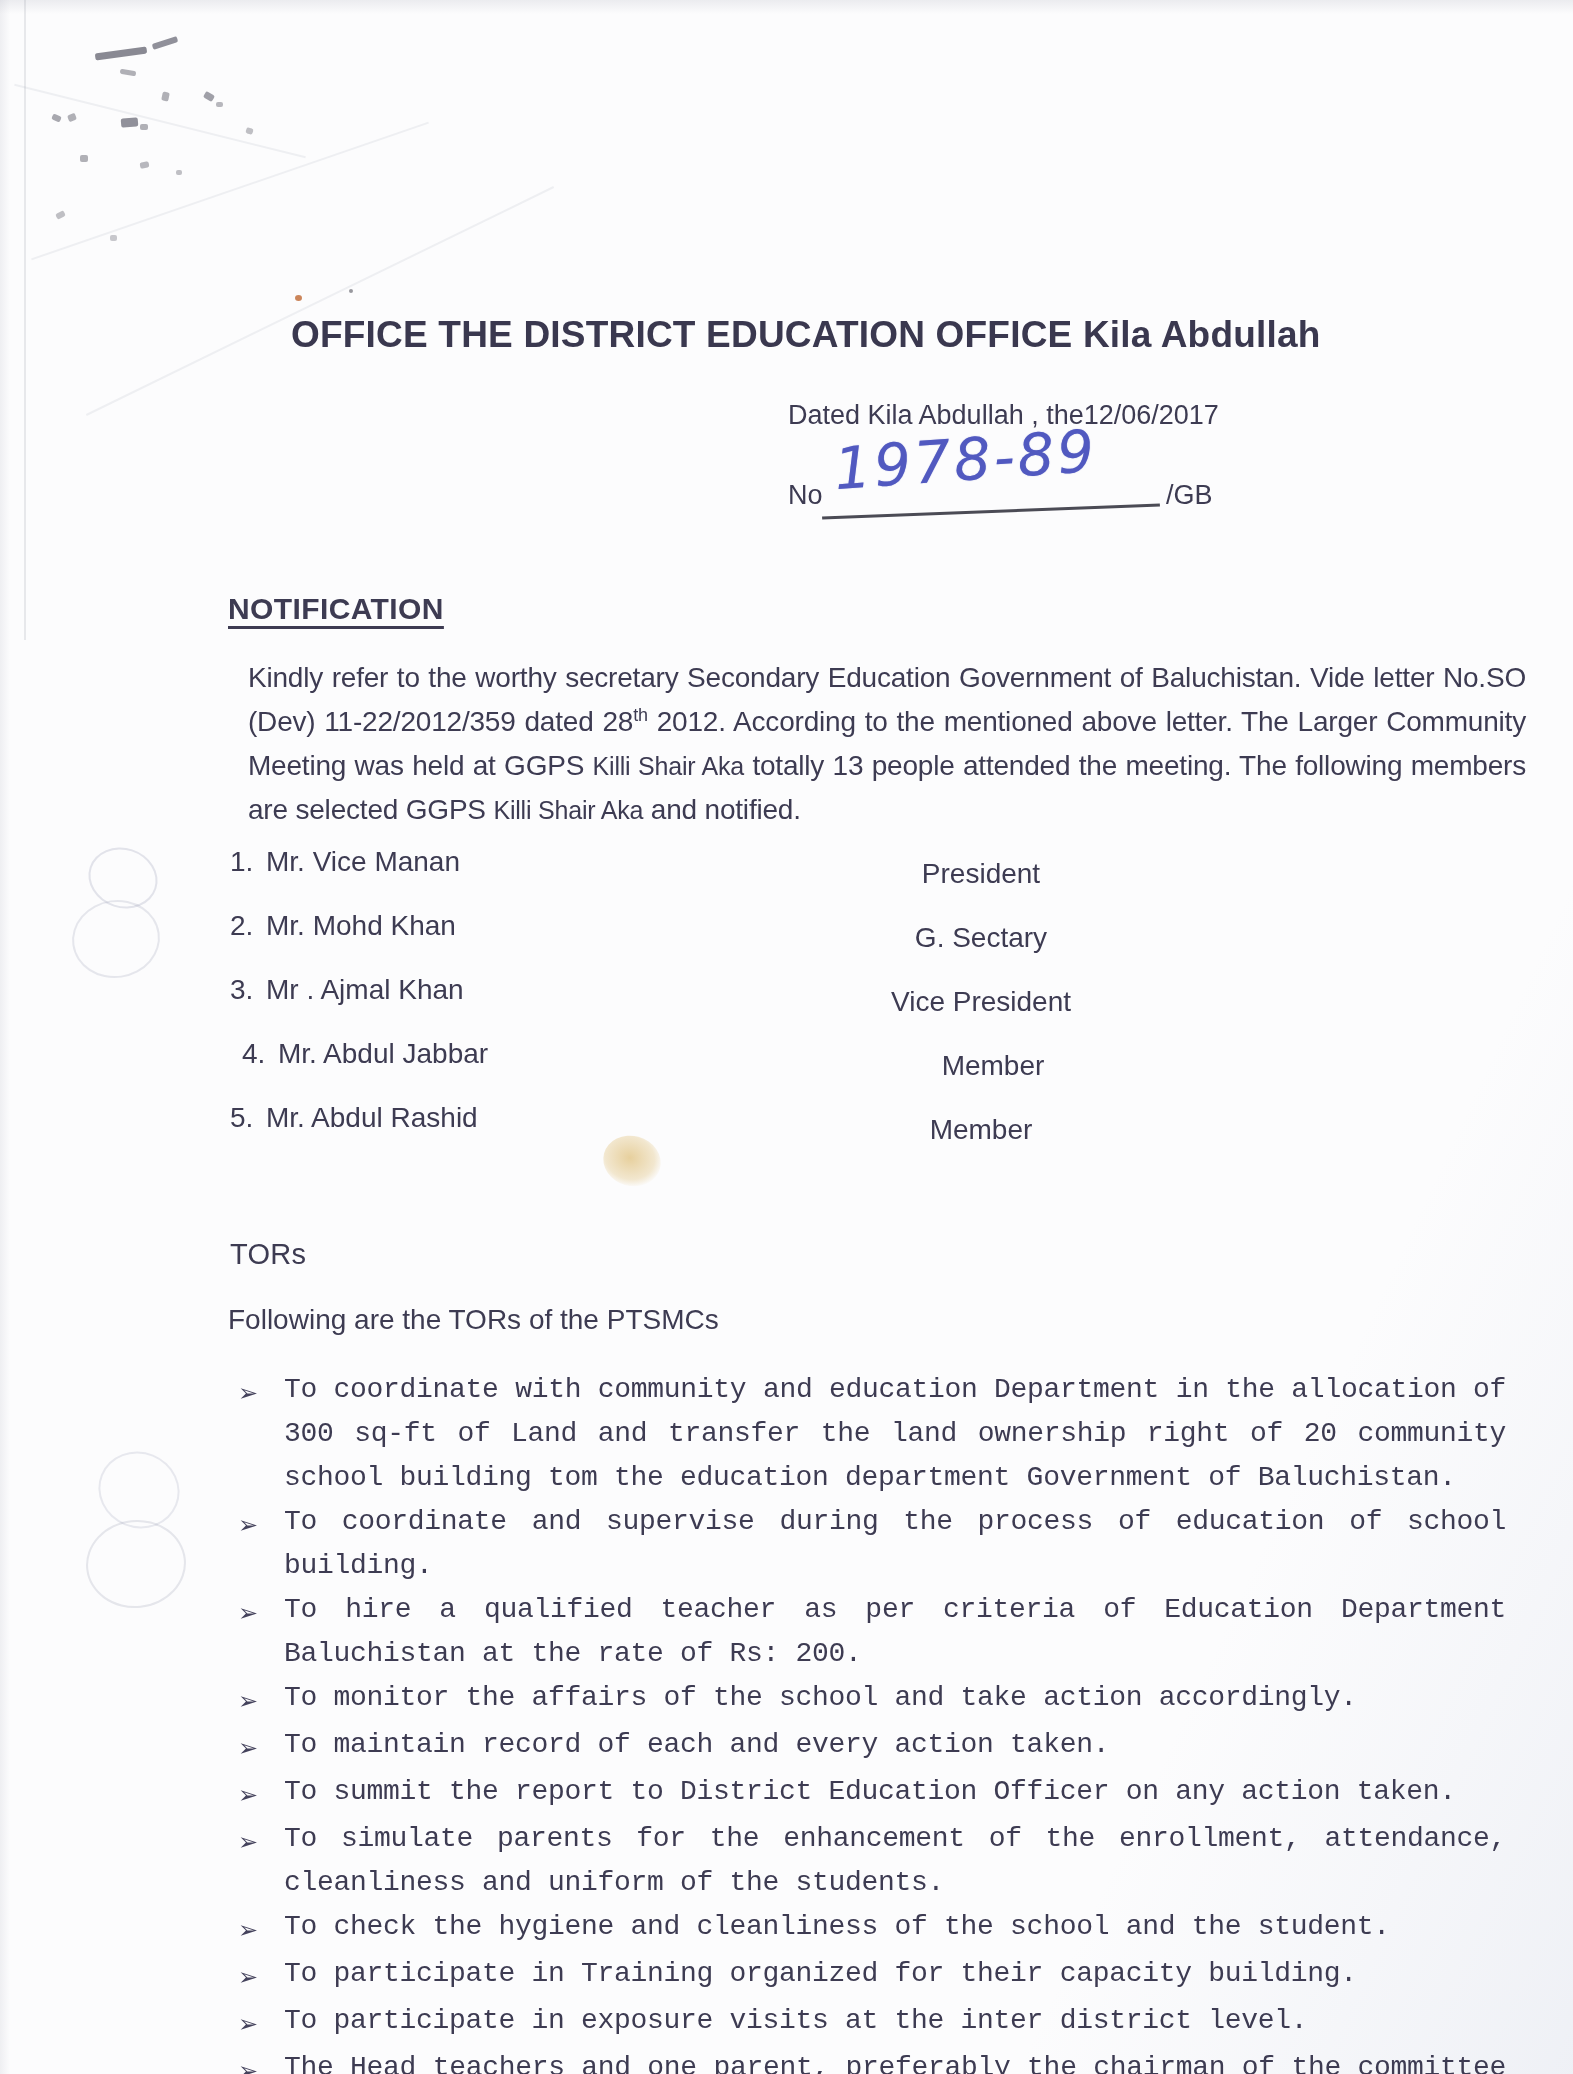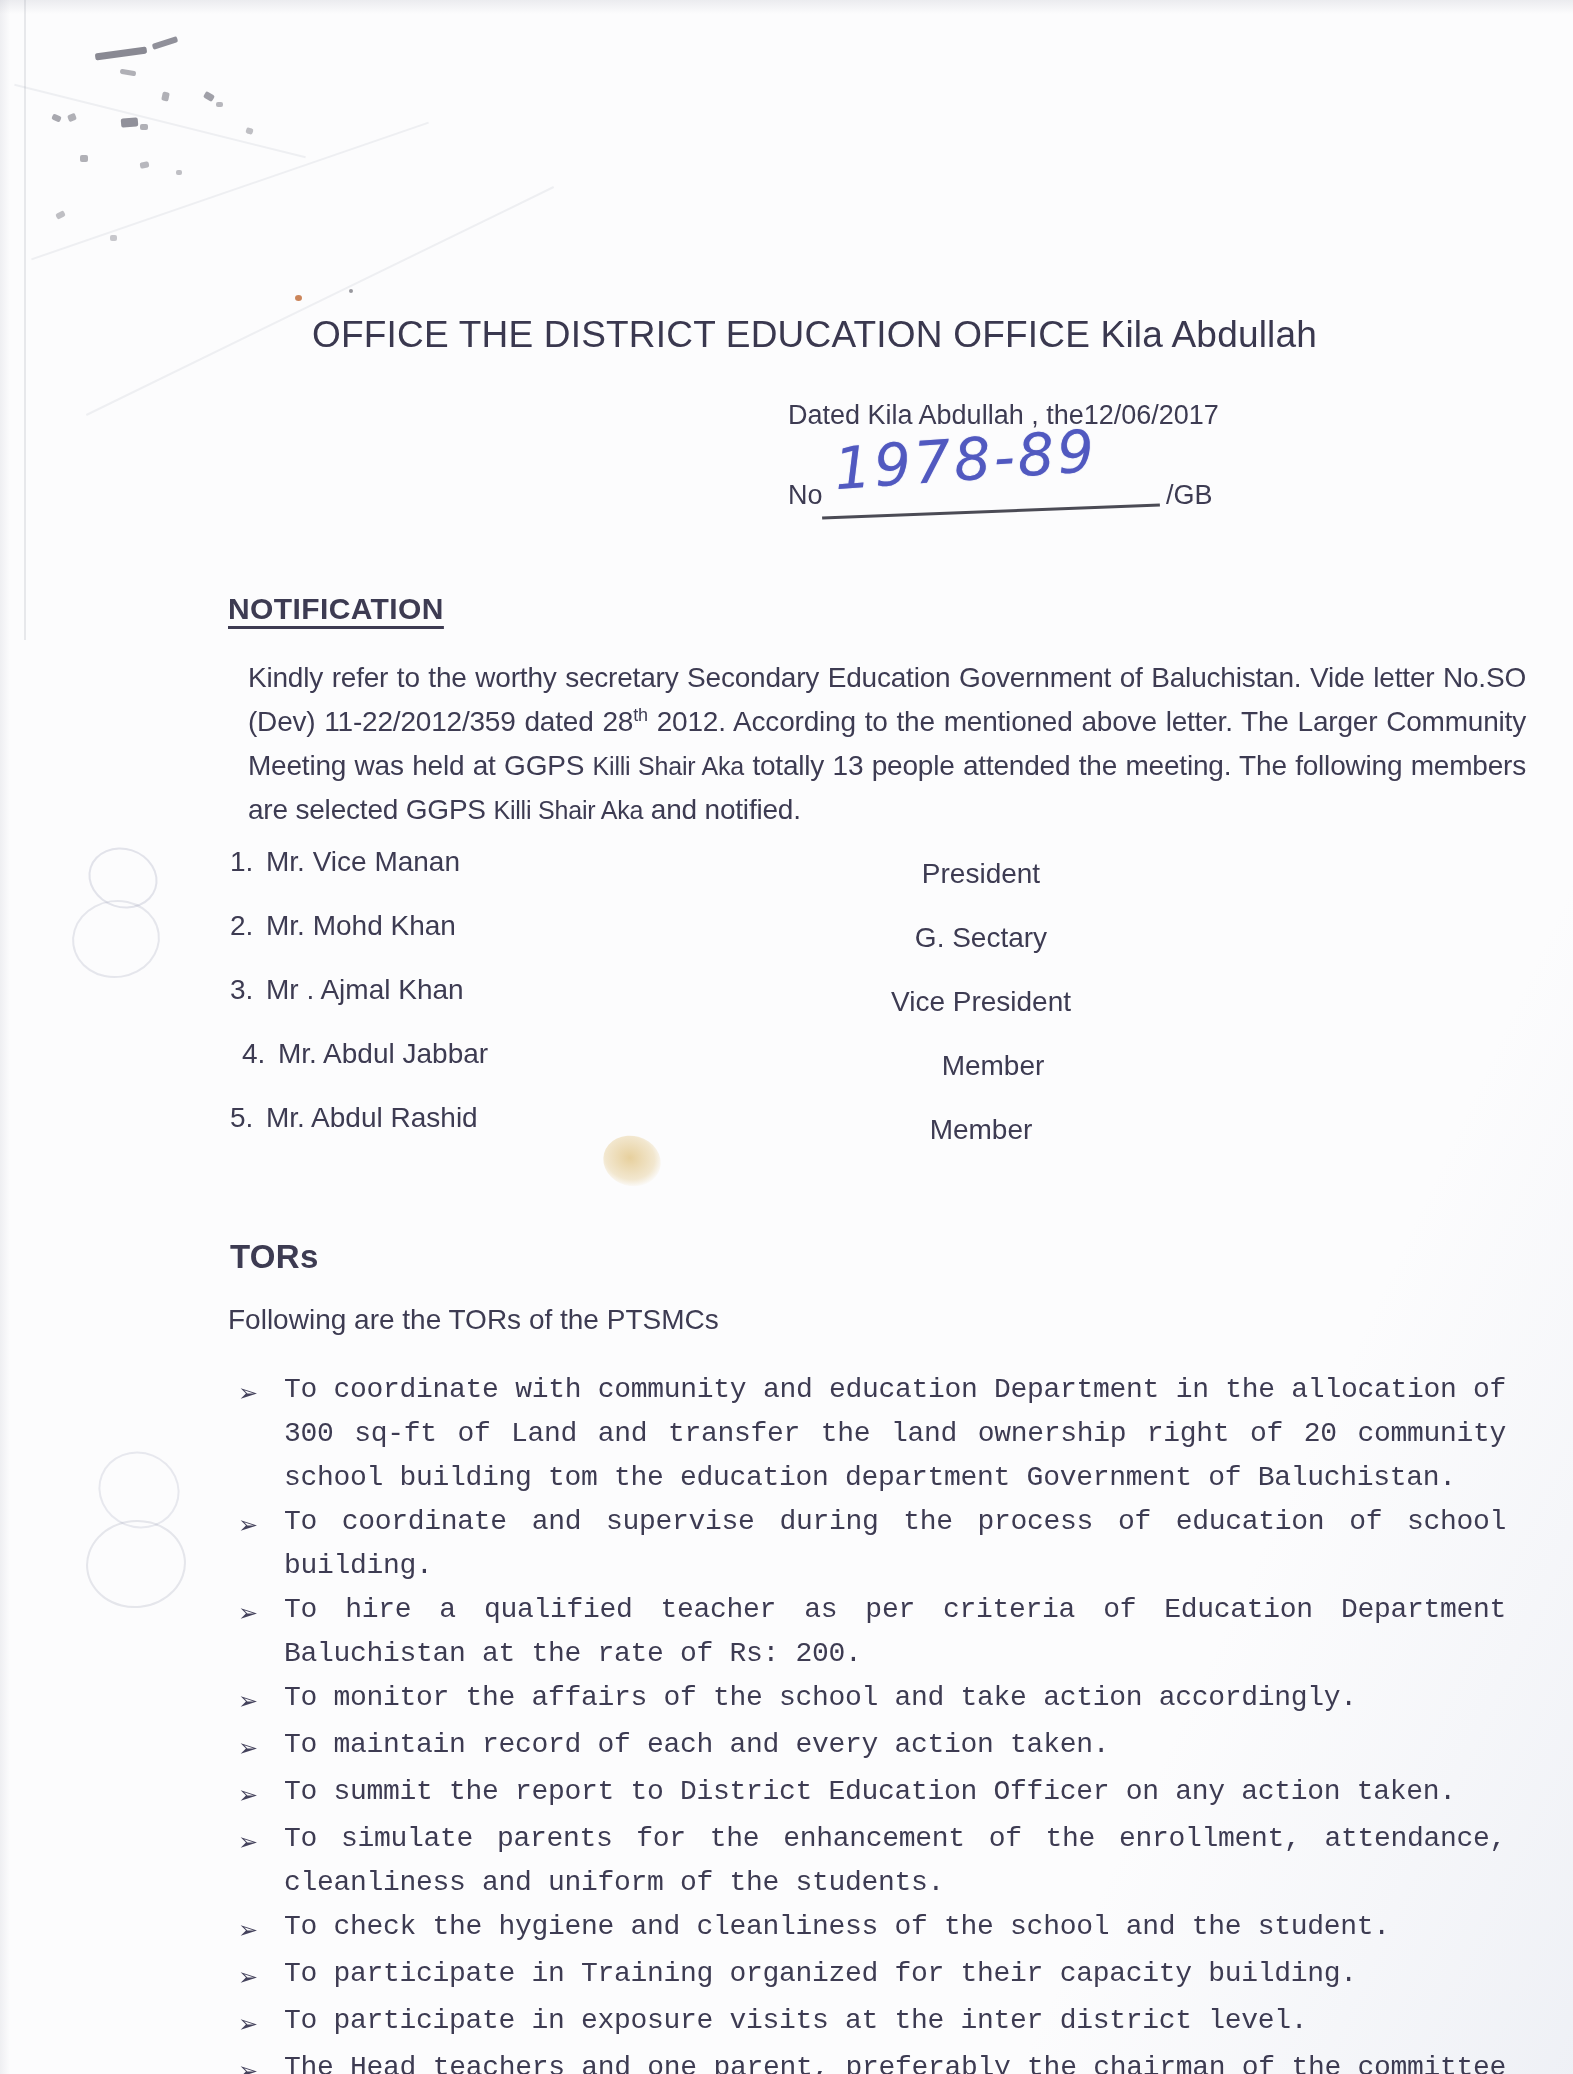--- a/index.html
+++ b/index.html
@@ -11,22 +11,22 @@
       linear-gradient(115deg, rgba(255,255,255,0) 78%, rgba(203,210,226,0.18) 93%, rgba(203,210,226,0.28) 100%),
       linear-gradient(180deg, rgba(185,187,198,0.25) 0px, rgba(255,255,255,0) 14px),
       linear-gradient(90deg, rgba(190,192,202,0.22) 0px, rgba(255,255,255,0) 10px),
       #fcfcfd;
     overflow:hidden;
     font-family:"Liberation Sans", sans-serif;
     color:#3d3b52;
   }
   .abs{position:absolute;}
   .doc-title{
-    left:312px;top:314px;
-    font-size:37px;font-weight:400;letter-spacing:.2px;color:#3a384f;
+    left:291px;top:314px;
+    font-size:37px;font-weight:700;letter-spacing:.2px;color:#3a384f;
     white-space:nowrap;
   }
   .dated-line{left:788px;top:400px;font-size:27px;white-space:nowrap;}
   .no-line{left:788px;top:444px;width:470px;height:90px;}
   .no-prefix{position:absolute;left:0;top:36px;font-size:27px;}
   .hw-number{
     position:absolute;left:46px;top:-18px;
     font-size:58px;font-style:italic;font-weight:500;
     font-family:"DejaVu Sans", sans-serif;
     color:#5159c0;letter-spacing:3px;
@@ -50,21 +50,21 @@
     letter-spacing:-0.2px;
     margin-left:20px;
   }
   .intro-para sup{font-size:18px;line-height:0;}
   .school-small{font-size:25px;}
   .members{left:230px;top:846px;width:1276px;}
   .member-row{display:flex;height:64px;align-items:flex-start;font-size:28px;}
   .member-num{flex:0 0 36px;}
   .member-name{flex:0 0 330px;}
   .member-role{flex:0 0 770px;text-align:center;margin-top:12px;}
-  .tors-heading{left:230px;top:1238px;font-size:33px;font-weight:bold;letter-spacing:.3px;}
+  .tors-heading{left:230px;top:1238px;font-size:29px;font-weight:normal;letter-spacing:.3px;}
   .tors-intro{left:228px;top:1304px;font-size:28px;}
   .tor-list{left:238px;top:1368px;width:1268px;}
   .tor-item{display:flex;font-size:28px;line-height:44px;letter-spacing:-0.3px;}
   .tor-bullet{flex:0 0 46px;font-size:24px;padding-top:3px;color:#44425c;font-family:"DejaVu Sans",sans-serif;}
   .tor-text{flex:1;text-align:justify;font-family:Liberation Mono, monospace;}
   
   .speck{position:absolute;background:#63636f;border-radius:2px;}
   .crease{position:absolute;background:rgba(120,125,148,0.10);}
   .pencil-ring{position:absolute;border:2px solid rgba(158,163,185,0.28);border-radius:50%;}
   .stain{

